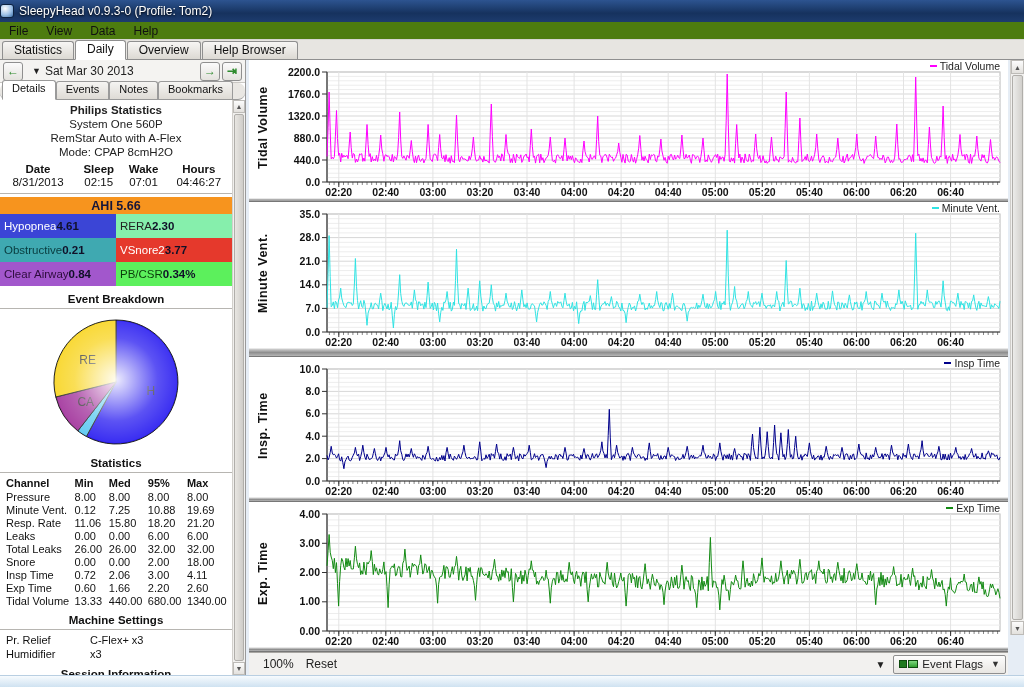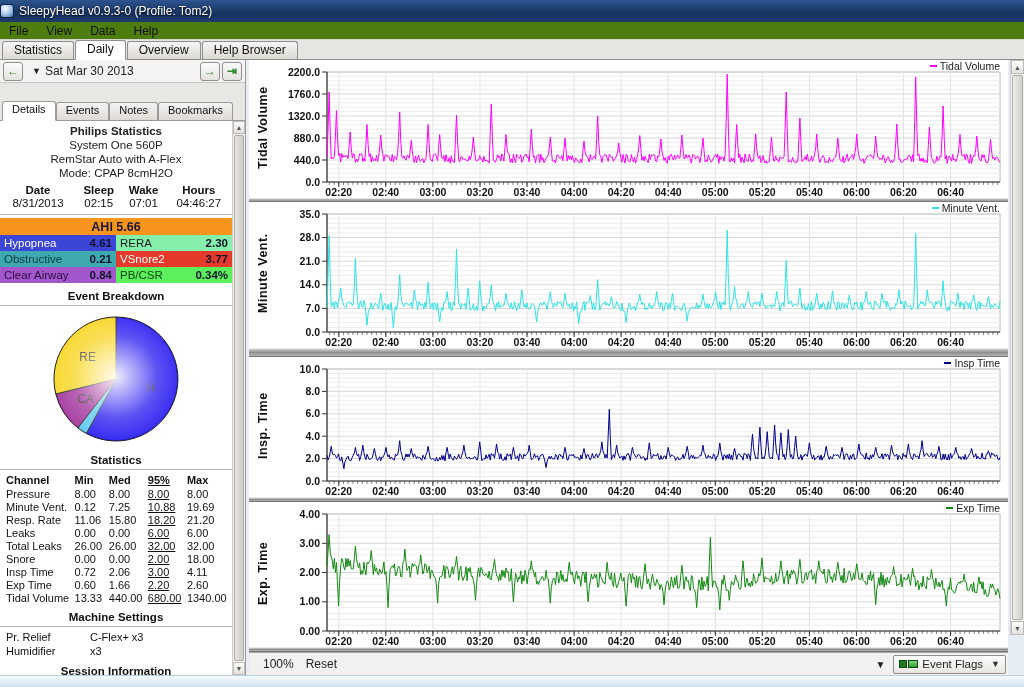--- a/index.html
+++ b/index.html
@@ -21,44 +21,44 @@
   .tab.active { background:#fff; height:20px; position:relative; top:1px; border-bottom:1px solid #fff; }
 
   .content { flex:1; display:flex; padding:0; background:#e6edf5; }
 
   
   .left-panel { width:246px; background:#fff; border-right:1px solid #9a9a9a; display:flex; flex-direction:column; }
   .date-nav { height:23px; display:flex; align-items:center; background:#f4f3f1; border-bottom:1px solid #c9c7c3; padding:0 2px; }
   .nav-btn { width:20px; height:19px; border:1px solid #8f8f8f; border-radius:3px; background:linear-gradient(#fbfbfb,#e4e2de); color:#2e8b2e; font-weight:bold; font-size:12px; display:flex; align-items:center; justify-content:center; margin:0 1px; }
   .date-caret { color:#222; font-size:9px; margin:0 4px 0 8px; }
   .date-label { font-size:12px; color:#222; flex:1; }
-  .subtabs { height:38px; display:flex; align-items:flex-end; background:#e9e7e3; border-bottom:1px solid #9a9a9a; padding-left:2px; }
+  .subtabs { height:17px; display:flex; align-items:flex-end; background:#e9e7e3; border-bottom:1px solid #9a9a9a; padding-left:2px;border-radius:7px; }
   .subtab { border:1px solid #9a9a9a; border-bottom:none; border-radius:3px 3px 0 0; background:linear-gradient(#f5f4f2,#dedbd5); padding:1px 9px; font-size:11px; height:18px; }
   .subtab.active { background:#fff; height:20px; border-bottom:1px solid #fff; position:relative; top:1px; }
 
   .details { flex:1; position:relative; overflow:hidden; background:#fff; }
   .details-inner { position:absolute; left:0; top:0; right:13px; }
   .dev-line { text-align:center; font-size:11.5px; line-height:14px; color:#222; }
   .dev-line.bold { font-weight:bold; }
   .summary-table { width:100%; border-collapse:collapse; margin-top:3px; }
   .summary-table th { font-size:11.5px; font-weight:bold; text-align:center; padding:1px 0; }
   .summary-table td { font-size:11.5px; text-align:center; padding:0 0 2px 0; }
   .hr { border-top:1px solid #b7b5b1; margin:3px 0; }
   .ahi-banner { height:17px; display:flex; align-items:center; justify-content:center; font-weight:bold; font-size:12.5px; color:#16163a; }
   .event-grid { display:grid; grid-template-columns:1fr 1fr; }
-  .event-cell { height:16px; display:flex; align-items:center; justify-content:space-between; padding:4px 4px; font-size:11.5px; }
+  .event-cell { height:16px; display:flex; align-items:center; padding:12px 4px; font-size:11.5px; }
   .event-cell .val { font-weight:bold; color:#101028; }
   .section-title { text-align:center; font-weight:bold; font-size:11.5px; margin-top:7px; }
   .pie-wrap { display:flex; justify-content:center; margin-top:2px; }
   .stats-table { width:100%; border-collapse:collapse; margin-top:2px; }
   .stats-table th { font-size:11px; text-align:left; font-weight:bold; padding:1px 0; }
   .stats-table td { font-size:11px; padding:0.5px 0; }
   .stats-table .c0 { width:88px; padding-left:6px; }
   .stats-table .c1 { width:38px; } .stats-table .c2 { width:42px; }
-  .stats-table .c3 { width:42px;text-decoration:underline; } .stats-table .c4 { width:48px; }
+  .stats-table .c3 { width:42px; } .stats-table .c4 { width:48px; }
   .ms-table { width:100%; border-collapse:collapse; margin-top:2px; }
   .ms-table td { font-size:11px; padding:1px 0; }
   .ms-table .c0 { width:90px; padding-left:6px; }
   .si-head { display:flex; font-size:11px; font-weight:bold; padding:2px 0 0 6px; }
   .si-head span { display:inline-block; }
 
   
   .vscroll { position:absolute; top:0; right:0; width:13px; bottom:0; background:#f1f0ee; border-left:1px solid #d2d0cc; }
   .vscroll .btn { height:13px; background:linear-gradient(#fcfcfc,#e3e1dd); border:1px solid #bdbbb7; font-size:7px; color:#555; display:flex; align-items:center; justify-content:center; }
   .vscroll .thumb { position:absolute; left:1px; right:1px; top:14px; bottom:14px; background:linear-gradient(90deg,#e8e6e2,#cfcdc9); border:1px solid #b0aeaa; border-radius:2px; }

